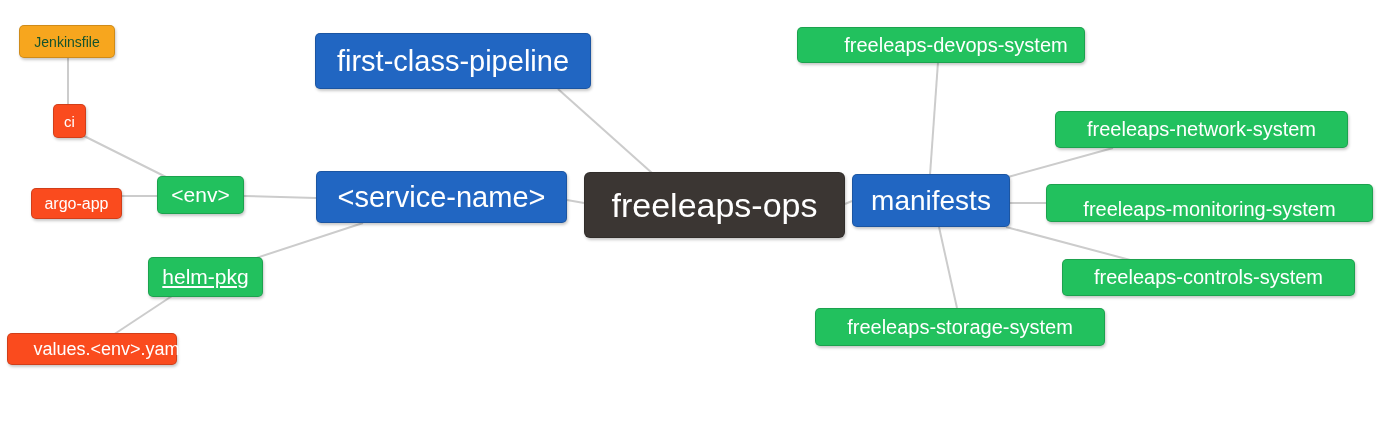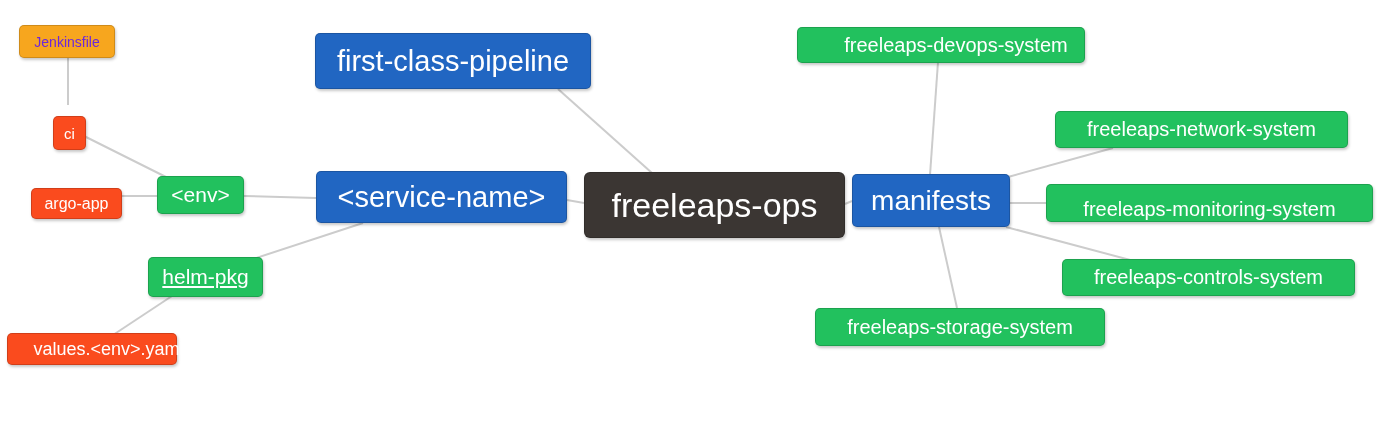--- a/index.html
+++ b/index.html
@@ -16,21 +16,21 @@
     position:absolute;
     display:flex;align-items:center;justify-content:center;
     color:#ffffff;white-space:nowrap;
     border-radius:5px;box-sizing:border-box;
     border:1px solid rgba(0,0,0,0.16);
     box-shadow:1px 2px 3px rgba(0,0,0,0.22);
     cursor:pointer;user-select:none;
   }
   
   .n-jenkinsfile{left:19px; top:25px; width:96px; height:33px; font-size:14px;}
-  .n-ci        {left:53px; top:104px;width:33px; height:34px; font-size:15px;margin-top:12px;}
+  .n-ci        {left:53px; top:104px;width:33px; height:34px; font-size:15px;}
   .n-argo      {left:31px; top:188px;width:91px; height:31px; font-size:16px;}
   .n-env       {left:157px;top:176px;width:87px; height:38px; font-size:21px;}
   .n-pipeline  {left:315px;top:33px; width:276px;height:56px; font-size:29px;}
   .n-service   {left:316px;top:171px;width:251px;height:52px; font-size:29px;}
   .n-ops       {left:584px;top:172px;width:261px;height:66px; font-size:34px;border-radius:6px;text-align:right;}
   .n-manifests {left:852px;top:174px;width:158px;height:53px; font-size:28px;}
   .n-helm      {left:148px;top:257px;width:115px;height:40px; font-size:21px;text-decoration:underline;}
   .n-values    {left:7px;  top:333px;width:170px;height:32px; font-size:18px;padding-left:33px;}
   .n-devops    {left:797px;top:27px; width:288px;height:36px; font-size:20px;padding-left:30px;}
   .n-network   {left:1055px;top:111px;width:293px;height:37px;font-size:20px;}
@@ -53,21 +53,21 @@
     <line x1="558" y1="89" x2="652" y2="173" style="stroke: rgb(204, 204, 204);"></line>
     <line x1="567" y1="200" x2="584" y2="203" style="stroke: rgb(204, 204, 204);"></line>
     <line x1="845" y1="204" x2="852" y2="201" style="stroke: rgb(204, 204, 204);"></line>
     <line x1="938" y1="62" x2="930" y2="175" style="stroke: rgb(204, 204, 204);"></line>
     <line x1="1008" y1="177" x2="1113" y2="148" style="stroke: rgb(204, 204, 204);"></line>
     <line x1="1010" y1="203" x2="1046" y2="203" style="stroke: rgb(204, 204, 204);"></line>
     <line x1="1006" y1="227" x2="1134" y2="261" style="stroke: rgb(204, 204, 204);"></line>
     <line x1="939" y1="227" x2="957" y2="308" style="stroke: rgb(204, 204, 204);"></line>
   </svg>
 
-  <div class="node n-jenkinsfile" style="background: rgb(247, 166, 30); color: #6d28d9; align-items: center;">
+  <div class="node n-jenkinsfile" style="background: rgb(247, 166, 30); color: #14532d; align-items: center;">
     <span>Jenkinsfile</span>
   </div>
   <div class="node n-ci" style="background: rgb(250, 75, 30); color: rgb(255, 255, 255);">
     <span>ci</span>
   </div>
   <div class="node n-argo" style="background: rgb(250, 75, 30); color: rgb(255, 255, 255);">
     <span>argo-app</span>
   </div>
   <div class="node n-env" style="background: rgb(34, 193, 94); color: rgb(255, 255, 255);">
     <span>&lt;env&gt;</span>

